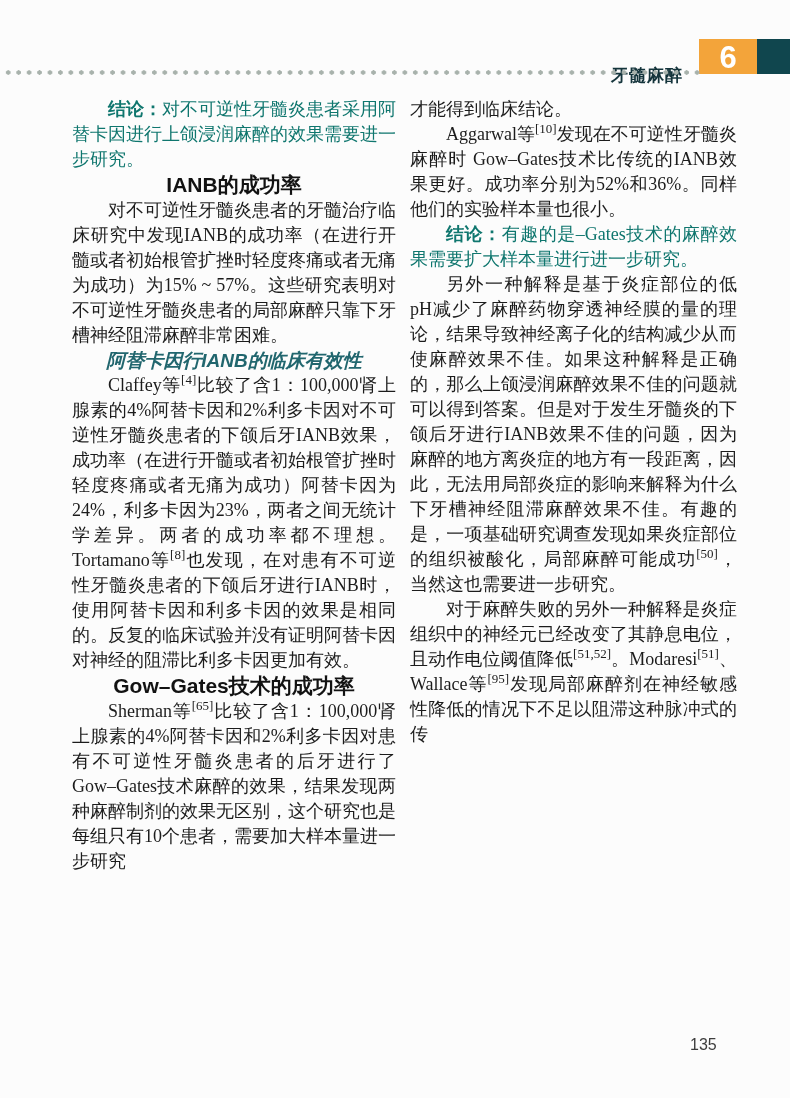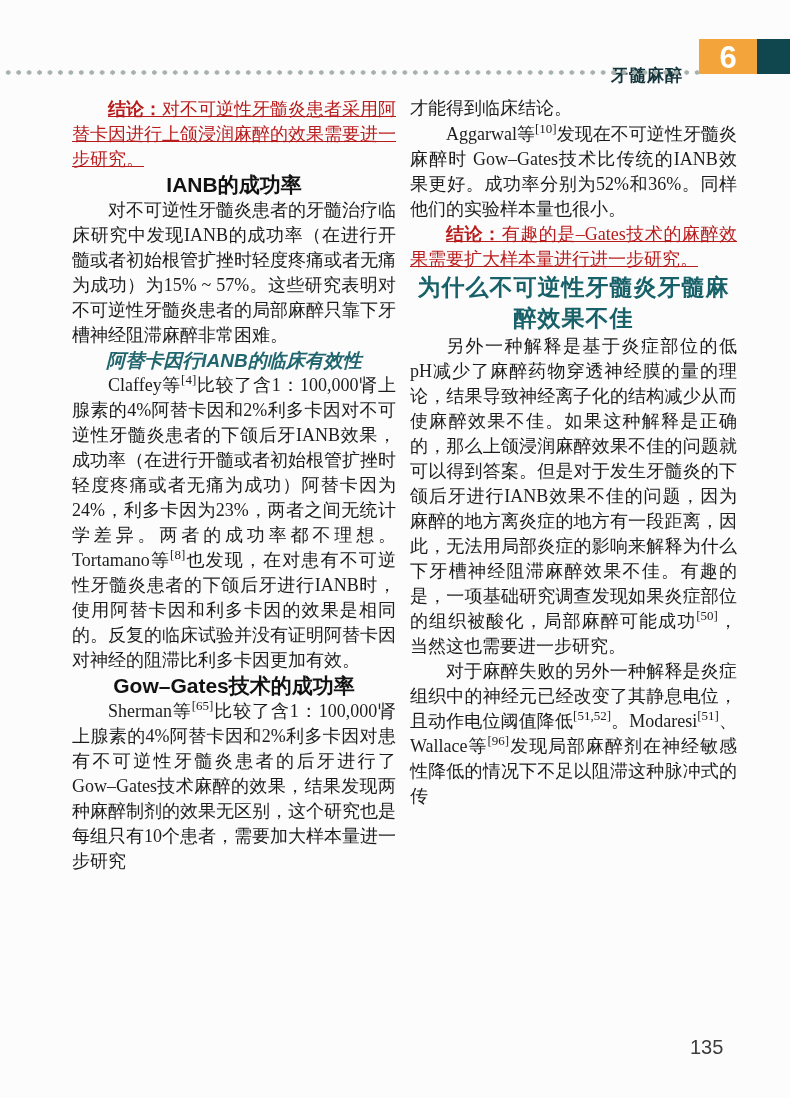--- a/index.html
+++ b/index.html
@@ -41,22 +41,22 @@
     position:absolute;left:72px;top:97px;width:665px;
     display:flex;gap:14px;
   }
   .col{color:#1c1c1c;}
   .col-left{width:324px;}
   .col-right{width:327px;}
   .col p{
     margin:0;font-size:18px;line-height:25px;
     text-align:justify;text-indent:2em;
   }
-  .col p.noindent{text-indent:0;font-family:Liberation Mono, monospace;}
-  .b-conclusion{color:#b91c1c;text-decoration:underline;}
+  .col p.noindent{text-indent:0;}
+  .b-conclusion{color:#0f766e;}
   .seg-bold{font-weight:bold;}
   sup{font-size:13px;line-height:0;}
   .b-h2{
     font-family:"Liberation Sans","DejaVu Sans",sans-serif;
     font-weight:bold;font-size:21px;line-height:26px;color:#121212;
     margin:14px 0 11px;text-indent:0;
   }
   .b-h3{
     font-family:"Liberation Sans","DejaVu Sans",sans-serif;
     font-weight:bold;font-style:italic;font-size:19px;line-height:25px;
@@ -68,21 +68,21 @@
     color:#186169;margin:20px 0 20px;text-indent:0;letter-spacing:1px;
   }
   .col h2{margin-block-start:0;margin-block-end:0;text-align:center;}
   .b-h2{margin:14px 0 11px;}
   .b-h3{margin:0 0 12px;}
   .b-h1{margin:20px 0 20px;}
   
   .page-number{
     position:absolute;left:690px;top:1036px;
     font-family:"Liberation Sans","DejaVu Sans",sans-serif;
-    font-size:20px;color:#3d3d3d;
+    font-size:16px;color:#3d3d3d;
   }
 </style>
 </head>
 <body>
 
 <div class="page">
 
   <div class="chapter-label">牙髓麻醉</div>
   <div class="num-box" style="background: rgb(243, 164, 58);">
     <span class="num">6</span>
@@ -97,21 +97,20 @@
         <p class="b-body"><span>对不可逆性牙髓炎患者的牙髓治疗临床研究中发现IANB的成功率（在进行开髓或者初始根管扩挫时轻度疼痛或者无痛为成功）为15% ~ 57%。这些研究表明对不可逆性牙髓炎患者的局部麻醉只靠下牙槽神经阻滞麻醉非常困难。</span></p>
         <h2 class="b-h3"><span>阿替卡因行IANB的临床有效性</span></h2>
         <p class="b-body"><span>Claffey等</span><sup>[4]</sup><span>比较了含1：100,000肾上腺素的4%阿替卡因和2%利多卡因对不可逆性牙髓炎患者的下颌后牙IANB效果，成功率（在进行开髓或者初始根管扩挫时轻度疼痛或者无痛为成功）阿替卡因为24%，利多卡因为23%，两者之间无统计学差异。两者的成功率都不理想。Tortamano等</span><sup>[8]</sup><span>也发现，在对患有不可逆性牙髓炎患者的下颌后牙进行IANB时，使用阿替卡因和利多卡因的效果是相同的。反复的临床试验并没有证明阿替卡因对神经的阻滞比利多卡因更加有效。</span></p>
         <h2 class="b-h2"><span>Gow–Gates技术的成功率</span></h2>
         <p class="b-body"><span>Sherman等</span><sup>[65]</sup><span>比较了含1：100,000肾上腺素的4%阿替卡因和2%利多卡因对患有不可逆性牙髓炎患者的后牙进行了Gow–Gates技术麻醉的效果，结果发现两种麻醉制剂的效果无区别，这个研究也是每组只有10个患者，需要加大样本量进一步研究</span></p>
       </div>
     <div class="col col-right">
         <p class="b-body noindent"><span>才能得到临床结论。</span></p>
         <p class="b-body"><span>Aggarwal等</span><sup>[10]</sup><span>发现在不可逆性牙髓炎麻醉时 Gow–Gates技术比传统的IANB效果更好。成功率分别为52%和36%。同样他们的实验样本量也很小。</span></p>
         <p class="b-conclusion"><span class="seg-bold">结论：</span><span>有趣的是–Gates技术的麻醉效果需要扩大样本量进行进一步研究。</span></p>
-        <h2 class="b-h1"><span>为什么不可逆性牙髓炎牙髓麻醉效果不佳</span></h2>
         <p class="b-body"><span>另外一种解释是基于炎症部位的低pH减少了麻醉药物穿透神经膜的量的理论，结果导致神经离子化的结构减少从而使麻醉效果不佳。如果这种解释是正确的，那么上颌浸润麻醉效果不佳的问题就可以得到答案。但是对于发生牙髓炎的下颌后牙进行IANB效果不佳的问题，因为麻醉的地方离炎症的地方有一段距离，因此，无法用局部炎症的影响来解释为什么下牙槽神经阻滞麻醉效果不佳。有趣的是，一项基础研究调查发现如果炎症部位的组织被酸化，局部麻醉可能成功</span><sup>[50]</sup><span>，当然这也需要进一步研究。</span></p>
-        <p class="b-body"><span>对于麻醉失败的另外一种解释是炎症组织中的神经元已经改变了其静息电位，且动作电位阈值降低</span><sup>[51,52]</sup><span>。Modaresi</span><sup>[51]</sup><span>、Wallace等</span><sup>[96]</sup><span>发现局部麻醉剂在神经敏感性降低的情况下不足以阻滞这种脉冲式的传</span></p>
+        <p class="b-body"><span>对于麻醉失败的另外一种解释是炎症组织中的神经元已经改变了其静息电位，且动作电位阈值降低</span><sup>[51,52]</sup><span>。Modaresi</span><sup>[51]</sup><span>、Wallace等</span><sup>[95]</sup><span>发现局部麻醉剂在神经敏感性降低的情况下不足以阻滞这种脉冲式的传</span></p>
       </div>
   </div>
 
   <div class="page-number">135</div>
 
 </div>
 
 </body></html>

